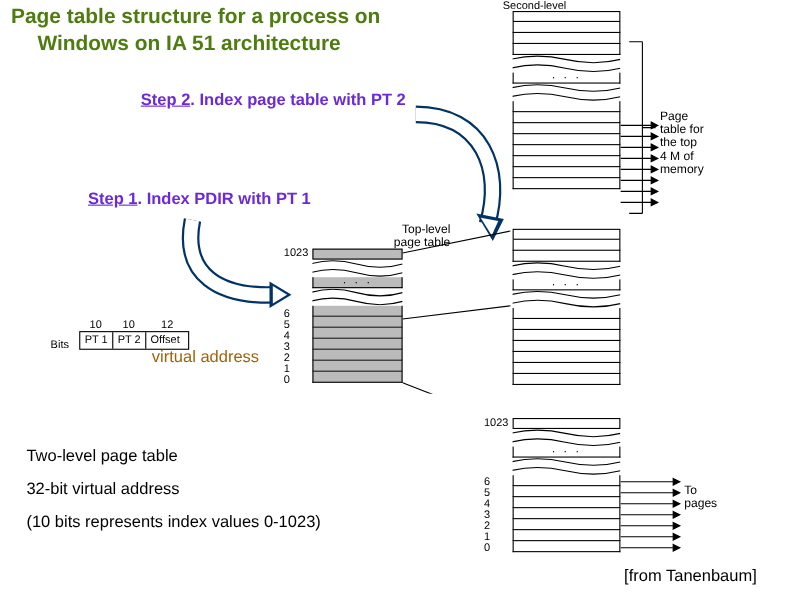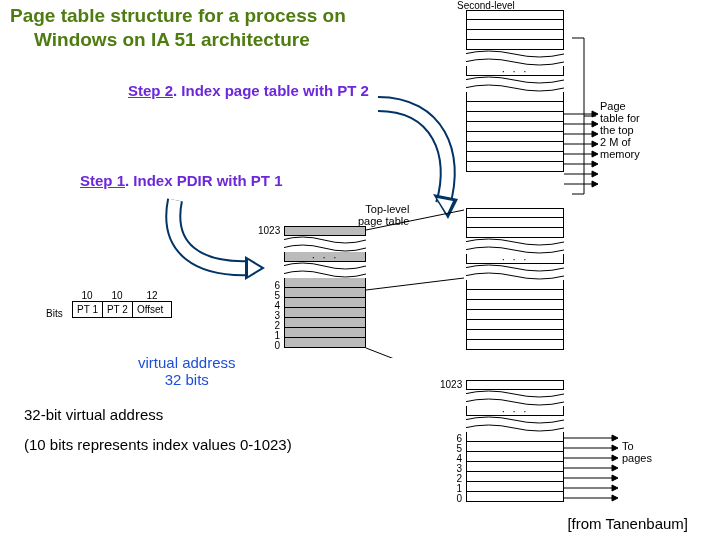--- a/index.html
+++ b/index.html
@@ -1,31 +1,31 @@
 <!DOCTYPE html>
 <html><head>
 <meta charset="utf-8">
 <style>
 body{margin:0;padding:0;width:720px;height:540px;background:#fff;font-family:Arial,sans-serif;position:relative;overflow:hidden}
 .title{position:absolute;left:10px;top:4px;font-size:19px;font-weight:bold;color:#4d7c0f;line-height:1.25}
 .title-line2{padding-left:24px}
 .step{position:absolute;font-size:15px;font-weight:bold;color:#6d28d9}
 .step .u{text-decoration:underline}
-.va{position:absolute;left:138px;top:354px;font-size:15px;text-align:center;color:#1d4ed8}
+.va{position:absolute;left:138px;top:316px;font-size:15px;text-align:right;color:#a16207}
 .bullets{position:absolute;left:24px;top:400px;font-size:15px;color:#000;line-height:2}
 .credit{position:absolute;right:32px;bottom:8px;font-size:15px;color:#000}
 .label{position:absolute;font-size:11px;color:#000}
 .table{position:absolute;background:#fff}
 .table .row{border:1px solid #000;border-top:none;height:10px;box-sizing:border-box}
 .table .row:first-child{border-top:1px solid #000}
 .table.shaded .row{background:#bbb}
 .break{position:relative;height:16px;overflow:hidden}
 .break svg{position:absolute;left:-2px;top:0}
 .dots{text-align:center;font-size:11px;line-height:10px;letter-spacing:2px}
-.idx{position:absolute;font-size:10px;text-align:right;width:22px}
+.idx{position:absolute;font-size:10px;text-align:left;width:22px}
 .bitbox{position:absolute;left:72px;top:290px}
 .bitbox .bits{font-size:10px;display:flex}
 .bitbox .bits span{width:30px;text-align:center}
 .bitbox .cells{display:flex;border:1px solid #000}
 .bitbox .cells span{border-right:1px solid #000;font-size:10px;padding:2px 4px}
 .bitbox .cells span:last-child{border-right:none}
 .bitbox .lbl{position:absolute;left:-26px;top:18px;font-size:10px}
 .arrow{position:absolute}
 .topcut{position:absolute;left:457px;top:0;width:110px;height:10px;font-size:10px;white-space:nowrap;overflow:hidden}
 </style>
@@ -53,41 +53,41 @@
 
 <svg class="arrow" style="left:150px;top:190px" width="120" height="100">
   <path d="M25 10 C15 60 50 80 100 78" stroke="#003366" stroke-width="16" fill="none"></path>
   <path d="M25 10 C15 60 50 80 100 78" stroke="#fff" stroke-width="12" fill="none"></path>
   <polygon points="95,66 115,78 95,90" fill="#003366"></polygon>
   <polygon points="98,70 111,78 98,86" fill="#fff"></polygon>
 </svg>
 
 <div class="va">
   <div>virtual address</div>
-  <div>32 bits</div>
 </div>
 
 <div class="bullets">
+  <div>Two-level page table</div>
   <div>32-bit virtual address</div>
   <div>(10 bits represents index values 0-1023)</div>
 </div>
 
 <div class="credit">[from Tanenbaum]</div>
 
 <div class="topcut">
   <div>Second-level</div>
 </div>
 
 <div class="label" style="left:358px;top:203px;white-space:pre;text-align:right">Top-level
 page table</div>
 
 <div class="label" style="left:600px;top:100px;white-space:pre">Page
 table for
 the top
-2 M of
+4 M of
 memory</div>
 
 <svg class="arrow" style="left:570px;top:36px" width="30" height="160">
   <path d="M2 2 L14 2 M2 158 L14 158 M14 2 L14 158 M14 80 L26 80" stroke="#000" fill="none"></path>
 </svg>
 
 <div class="label" style="left:622px;top:440px;white-space:pre">To
 pages</div>
 
 <div class="bitbox">

